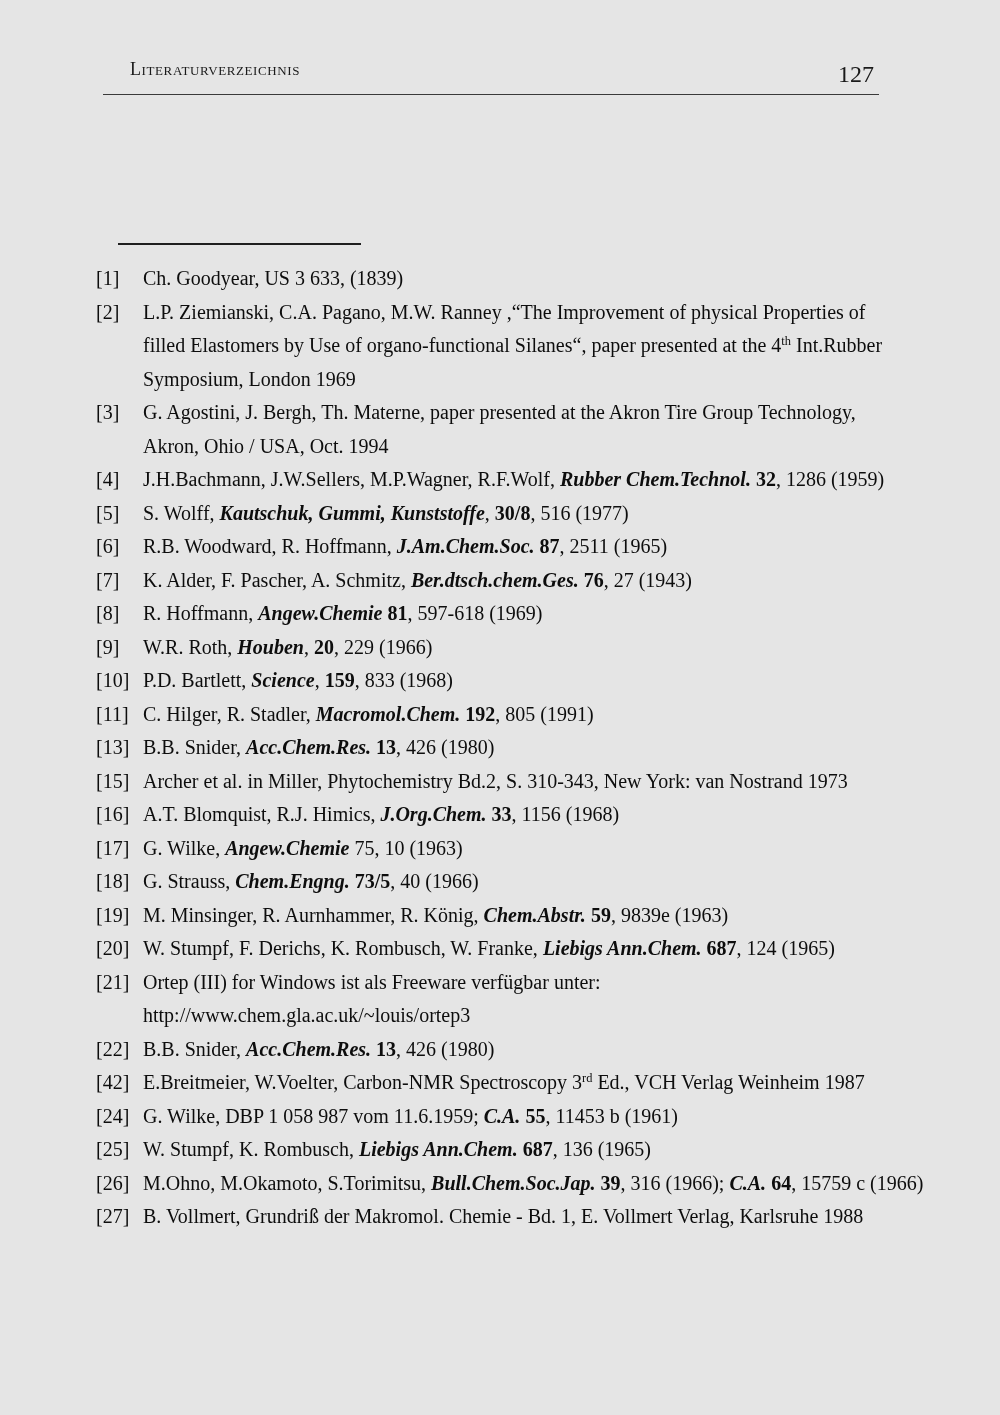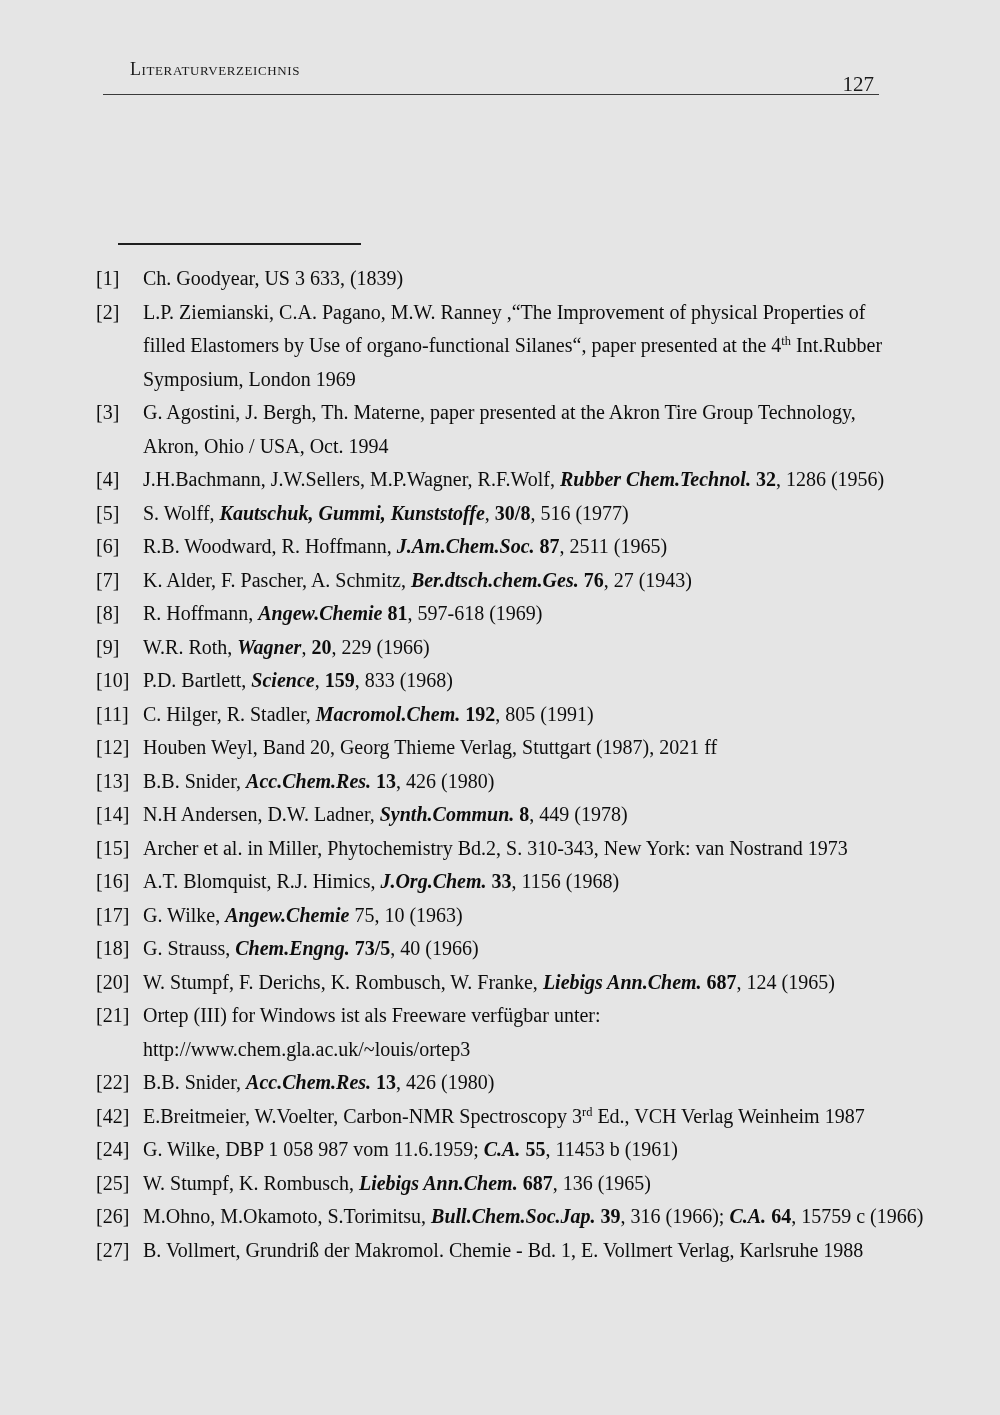--- a/index.html
+++ b/index.html
@@ -21,22 +21,22 @@
     left: 130px;
     top: 59px;
     font-size: 18px;
     font-variant: small-caps;
     letter-spacing: 0.6px;
     color: #1a1a1a;
   }
   .page-number {
     position: absolute;
     right: 126px;
-    top: 72px;
-    font-size: 21px;
+    top: 61px;
+    font-size: 24px;
     color: #1a1a1a;
     text-align: right;
   }
   .header-rule {
     position: absolute;
     left: 103px;
     top: 94px;
     width: 776px;
     height: 0;
     border-top: 1.5px solid #3a3a3a;
@@ -130,21 +130,21 @@
     <span class="ref-num">[3]</span>
     <div class="ref-body">
           <div class="line"><span>G. Agostini, J. Bergh, Th. Materne, paper presented at the Akron Tire Group Technology,</span></div>
           <div class="line"><span>Akron, Ohio / USA, Oct. 1994</span></div>
         </div>
   </div>
 
   <div class="ref">
     <span class="ref-num">[4]</span>
     <div class="ref-body">
-          <div class="line"><span>J.H.Bachmann, J.W.Sellers, M.P.Wagner, R.F.Wolf, </span><span class="i">Rubber Chem.Technol. </span><span class="b">32</span><span>, 1286 (1956)</span></div>
+          <div class="line"><span>J.H.Bachmann, J.W.Sellers, M.P.Wagner, R.F.Wolf, </span><span class="i">Rubber Chem.Technol. </span><span class="b">32</span><span>, 1286 (1959)</span></div>
         </div>
   </div>
 
   <div class="ref">
     <span class="ref-num">[5]</span>
     <div class="ref-body">
           <div class="line"><span>S. Wolff, </span><span class="i">Kautschuk, Gummi, Kunststoffe</span><span>, </span><span class="b">30/8</span><span>, 516 (1977)</span></div>
         </div>
   </div>
 
@@ -165,58 +165,46 @@
   <div class="ref">
     <span class="ref-num">[8]</span>
     <div class="ref-body">
           <div class="line"><span>R. Hoffmann, </span><span class="i">Angew.Chemie </span><span class="b">81</span><span>, 597-618 (1969)</span></div>
         </div>
   </div>
 
   <div class="ref">
     <span class="ref-num">[9]</span>
     <div class="ref-body">
-          <div class="line"><span>W.R. Roth, </span><span class="i">Wagner</span><span>, </span><span class="b">20</span><span>, 229 (1966)</span></div>
+          <div class="line"><span>W.R. Roth, </span><span class="i">Houben</span><span>, </span><span class="b">20</span><span>, 229 (1966)</span></div>
         </div>
   </div>
 
   <div class="ref">
     <span class="ref-num">[10]</span>
     <div class="ref-body">
           <div class="line"><span>P.D. Bartlett, </span><span class="i">Science</span><span>, </span><span class="b">159</span><span>, 833 (1968)</span></div>
         </div>
   </div>
 
   <div class="ref">
     <span class="ref-num">[11]</span>
     <div class="ref-body">
           <div class="line"><span>C. Hilger, R. Stadler, </span><span class="i">Macromol.Chem. </span><span class="b">192</span><span>, 805 (1991)</span></div>
         </div>
   </div>
 
-  <div class="ref">
-    <span class="ref-num">[12]</span>
-    <div class="ref-body">
-          <div class="line"><span>Houben Weyl, Band 20, Georg Thieme Verlag, Stuttgart (1987), 2021 ff</span></div>
-        </div>
-  </div>
 
   <div class="ref">
     <span class="ref-num">[13]</span>
     <div class="ref-body">
           <div class="line"><span>B.B. Snider, </span><span class="i">Acc.Chem.Res. </span><span class="b">13</span><span>, 426 (1980)</span></div>
         </div>
   </div>
 
-  <div class="ref">
-    <span class="ref-num">[14]</span>
-    <div class="ref-body">
-          <div class="line"><span>N.H Andersen, D.W. Ladner, </span><span class="i">Synth.Commun. </span><span class="b">8</span><span>, 449 (1978)</span></div>
-        </div>
-  </div>
 
   <div class="ref">
     <span class="ref-num">[15]</span>
     <div class="ref-body">
           <div class="line"><span>Archer et al. in Miller, Phytochemistry Bd.2, S. 310-343, New York: van Nostrand 1973</span></div>
         </div>
   </div>
 
   <div class="ref">
     <span class="ref-num">[16]</span>
@@ -232,20 +220,26 @@
         </div>
   </div>
 
   <div class="ref">
     <span class="ref-num">[18]</span>
     <div class="ref-body">
           <div class="line"><span>G. Strauss, </span><span class="i">Chem.Engng. </span><span class="b">73/5</span><span>, 40 (1966)</span></div>
         </div>
   </div>
 
+  <div class="ref">
+    <span class="ref-num">[19]</span>
+    <div class="ref-body">
+          <div class="line"><span>M. Minsinger, R. Aurnhammer, R. König, </span><span class="i">Chem.Abstr. </span><span class="b">59</span><span>, 9839e (1963)</span></div>
+        </div>
+  </div>
 
   <div class="ref">
     <span class="ref-num">[20]</span>
     <div class="ref-body">
           <div class="line"><span>W. Stumpf, F. Derichs, K. Rombusch, W. Franke, </span><span class="i">Liebigs Ann.Chem. </span><span class="b">687</span><span>, 124 (1965)</span></div>
         </div>
   </div>
 
   <div class="ref">
     <span class="ref-num">[21]</span>

